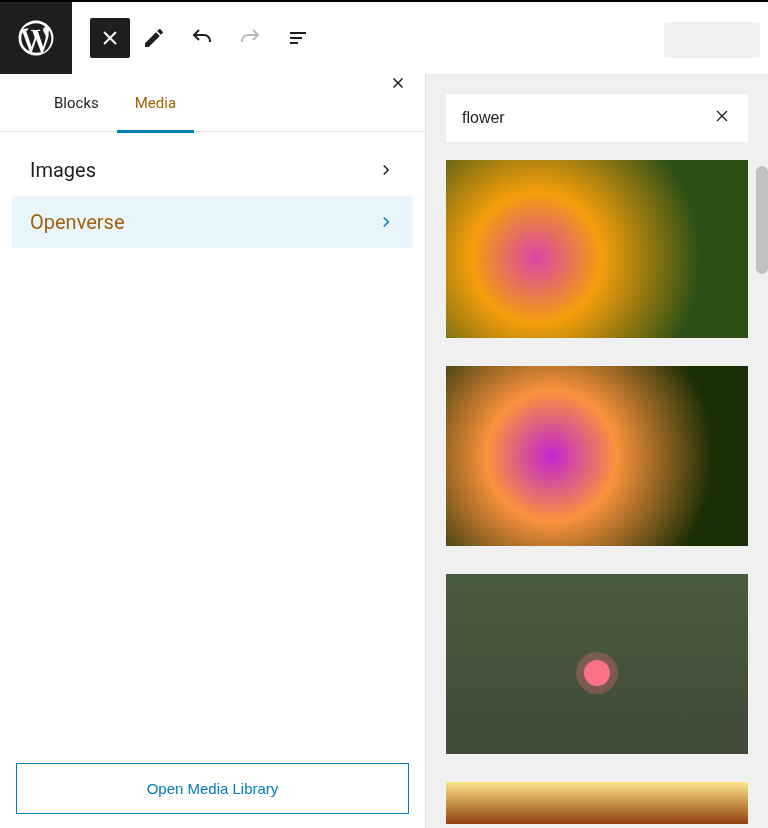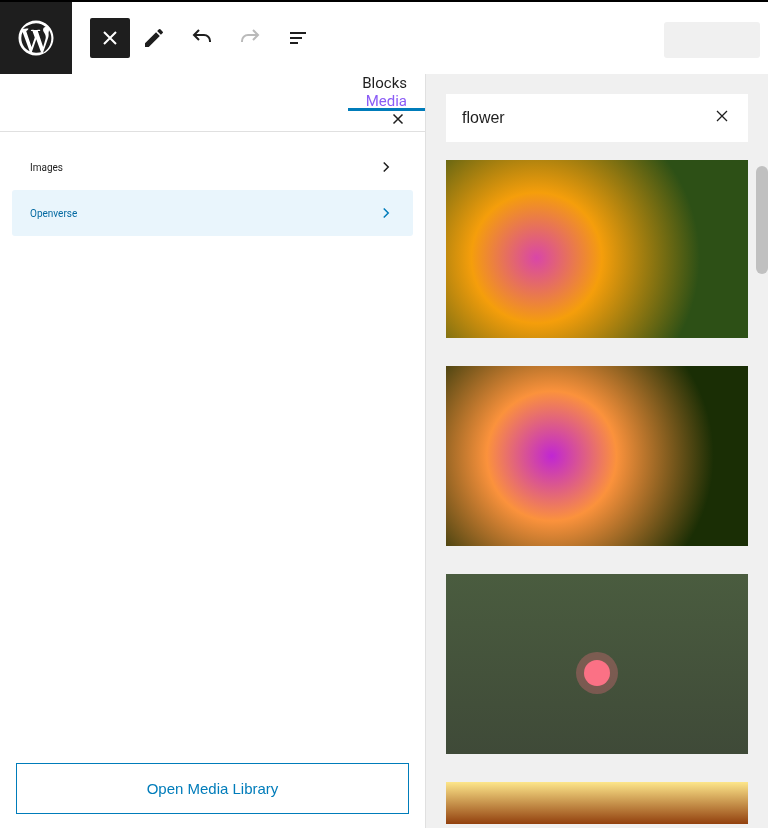--- a/index.html
+++ b/index.html
@@ -14,30 +14,30 @@
     .close-inserter svg { width: 22px; height: 22px; stroke: #fff; }
     .tool-btn svg { width: 24px; height: 24px; }
     .redo svg { stroke: #bababa; }
     
     .toolbar-right { margin-left: auto; margin-right: 0; }
     .pill { width: 96px; height: 36px; background: #f0f0f0; border-radius: 3px; margin-right: 8px; margin-top: 4px;}
     
     .main { display: flex; height: calc(828px - 72px); }
     
     .inserter { width: 426px; border-right: 1px solid #e0e0e0; display: flex; flex-direction: column; }
-    .tabs { display: flex; align-items: flex-end; border-bottom: 1px solid #e0e0e0; height: 58px; padding-left: 18px; position: relative; flex-direction: column; }
+    .tabs { display: flex; align-items: flex-start; border-bottom: 1px solid #e0e0e0; height: 58px; padding-left: 36px; position: relative; }
     .tab { padding: 0 18px; height: 58px; display: flex; align-items: center; font-size: 15px; color: #1e1e1e; cursor: pointer; position: relative; }
-    .tab.active { color: #8b5cf6; }
+    .tab.active { color: #a16207; }
     .tab.active::after { content: ""; position: absolute; bottom: -1px; left: 0; right: 0; height: 3px; background: #007cba; }
     .tab-close { margin-left: auto; margin-right: 18px; cursor: pointer; }
     .tab-close svg { width: 18px; height: 18px; stroke: #1e1e1e; stroke-width: 2; }
     
     .cat-list { padding: 12px; flex: 1; overflow-y: auto; }
-    .cat-item { display: flex; align-items: center; justify-content: space-between; padding: 14px 18px; font-size: 10px; color: #1e1e1e; cursor: pointer; border-radius: 3px; }
-    .cat-item.selected { background: #e9f5fc; color: #0369a1; align-items: center; }
+    .cat-item { display: flex; align-items: center; justify-content: space-between; padding: 14px 18px; font-size: 20px; color: #1e1e1e; cursor: pointer; border-radius: 3px; }
+    .cat-item.selected { background: #e9f5fc; color: #a16207; align-items: center; }
     .cat-item.selected svg { stroke: #007cba; }
     .cat-item svg { width: 18px; height: 18px; stroke: #1e1e1e; stroke-width: 2; fill: none; }
     
     .bottom-btn-wrap { padding: 16px; }
     .bottom-btn { width: 100%; padding: 16px; border: 1px solid #007cba; background: #fff; color: #007cba; font-size: 15px; cursor: pointer; }
     
     .results { flex: 1; background: #f0f0f0; padding: 20px; overflow-y: auto; position: relative; }
     .search-wrap { background: #fff; display: flex; align-items: center; padding: 0 16px; height: 48px; margin-bottom: 18px; }
     .search-input { flex: 1; border: none; outline: none; font-size: 16px; color: #1e1e1e; background: transparent; }
     .clear-btn { cursor: pointer; }

